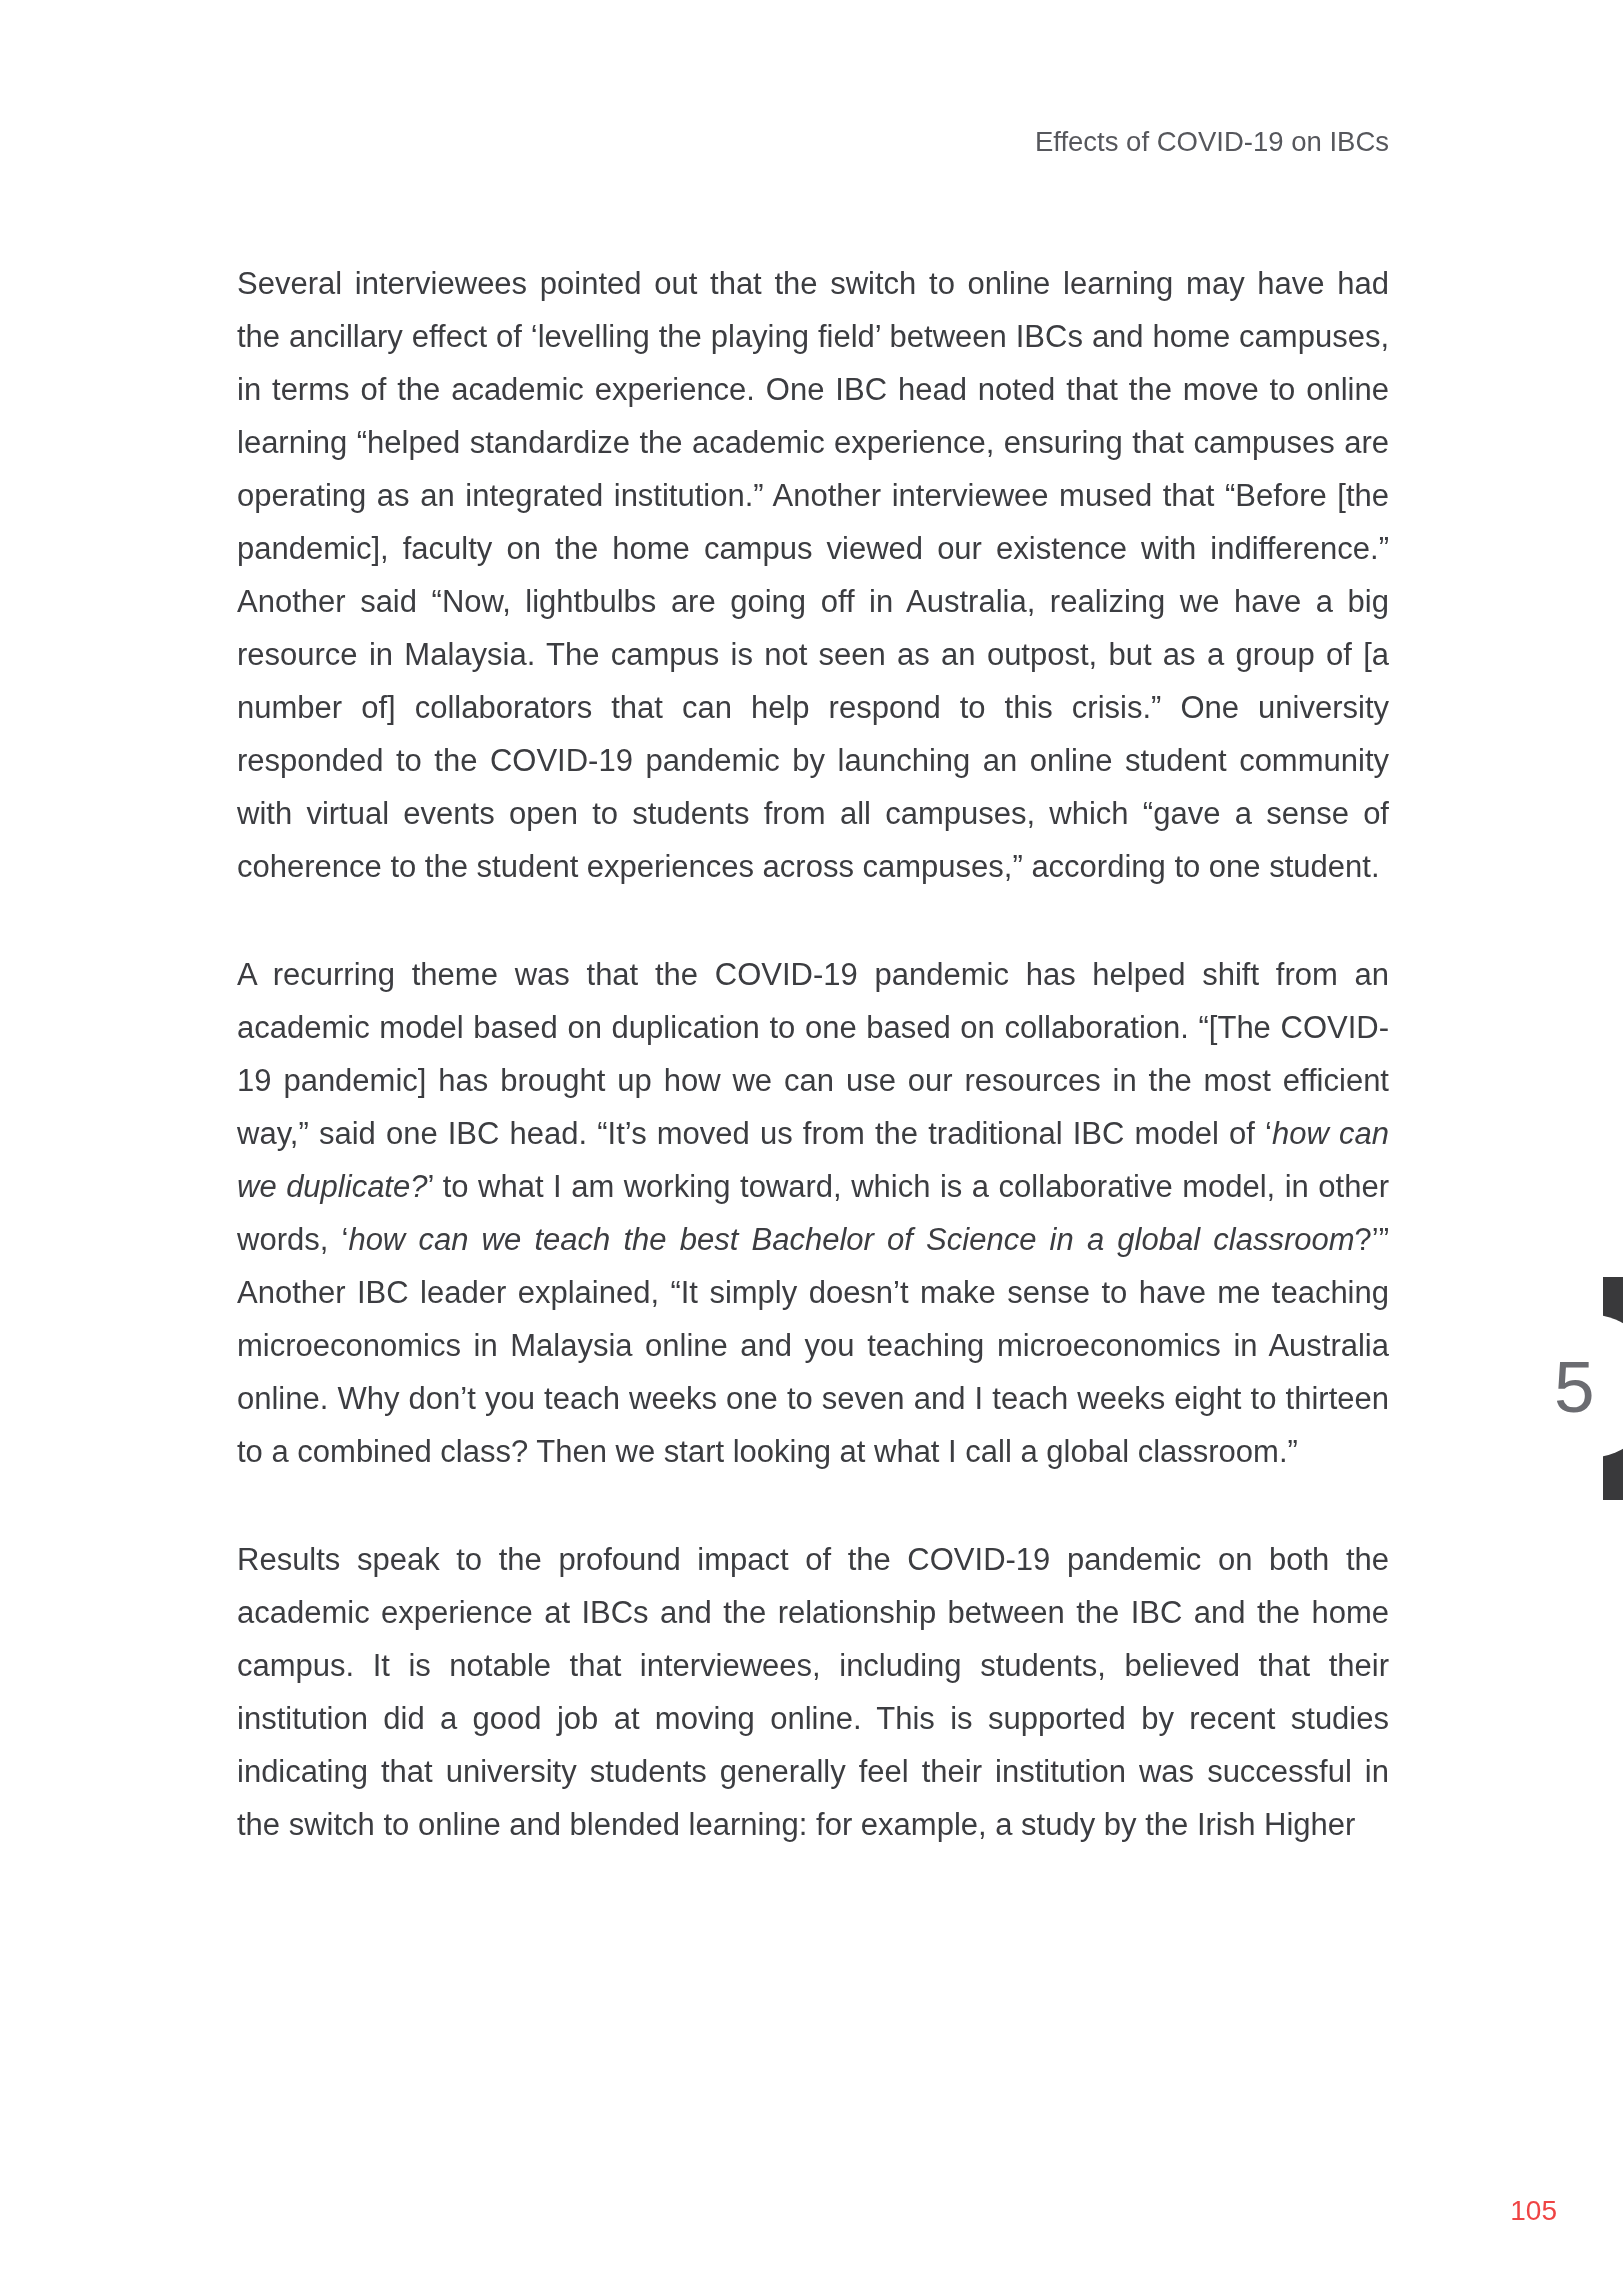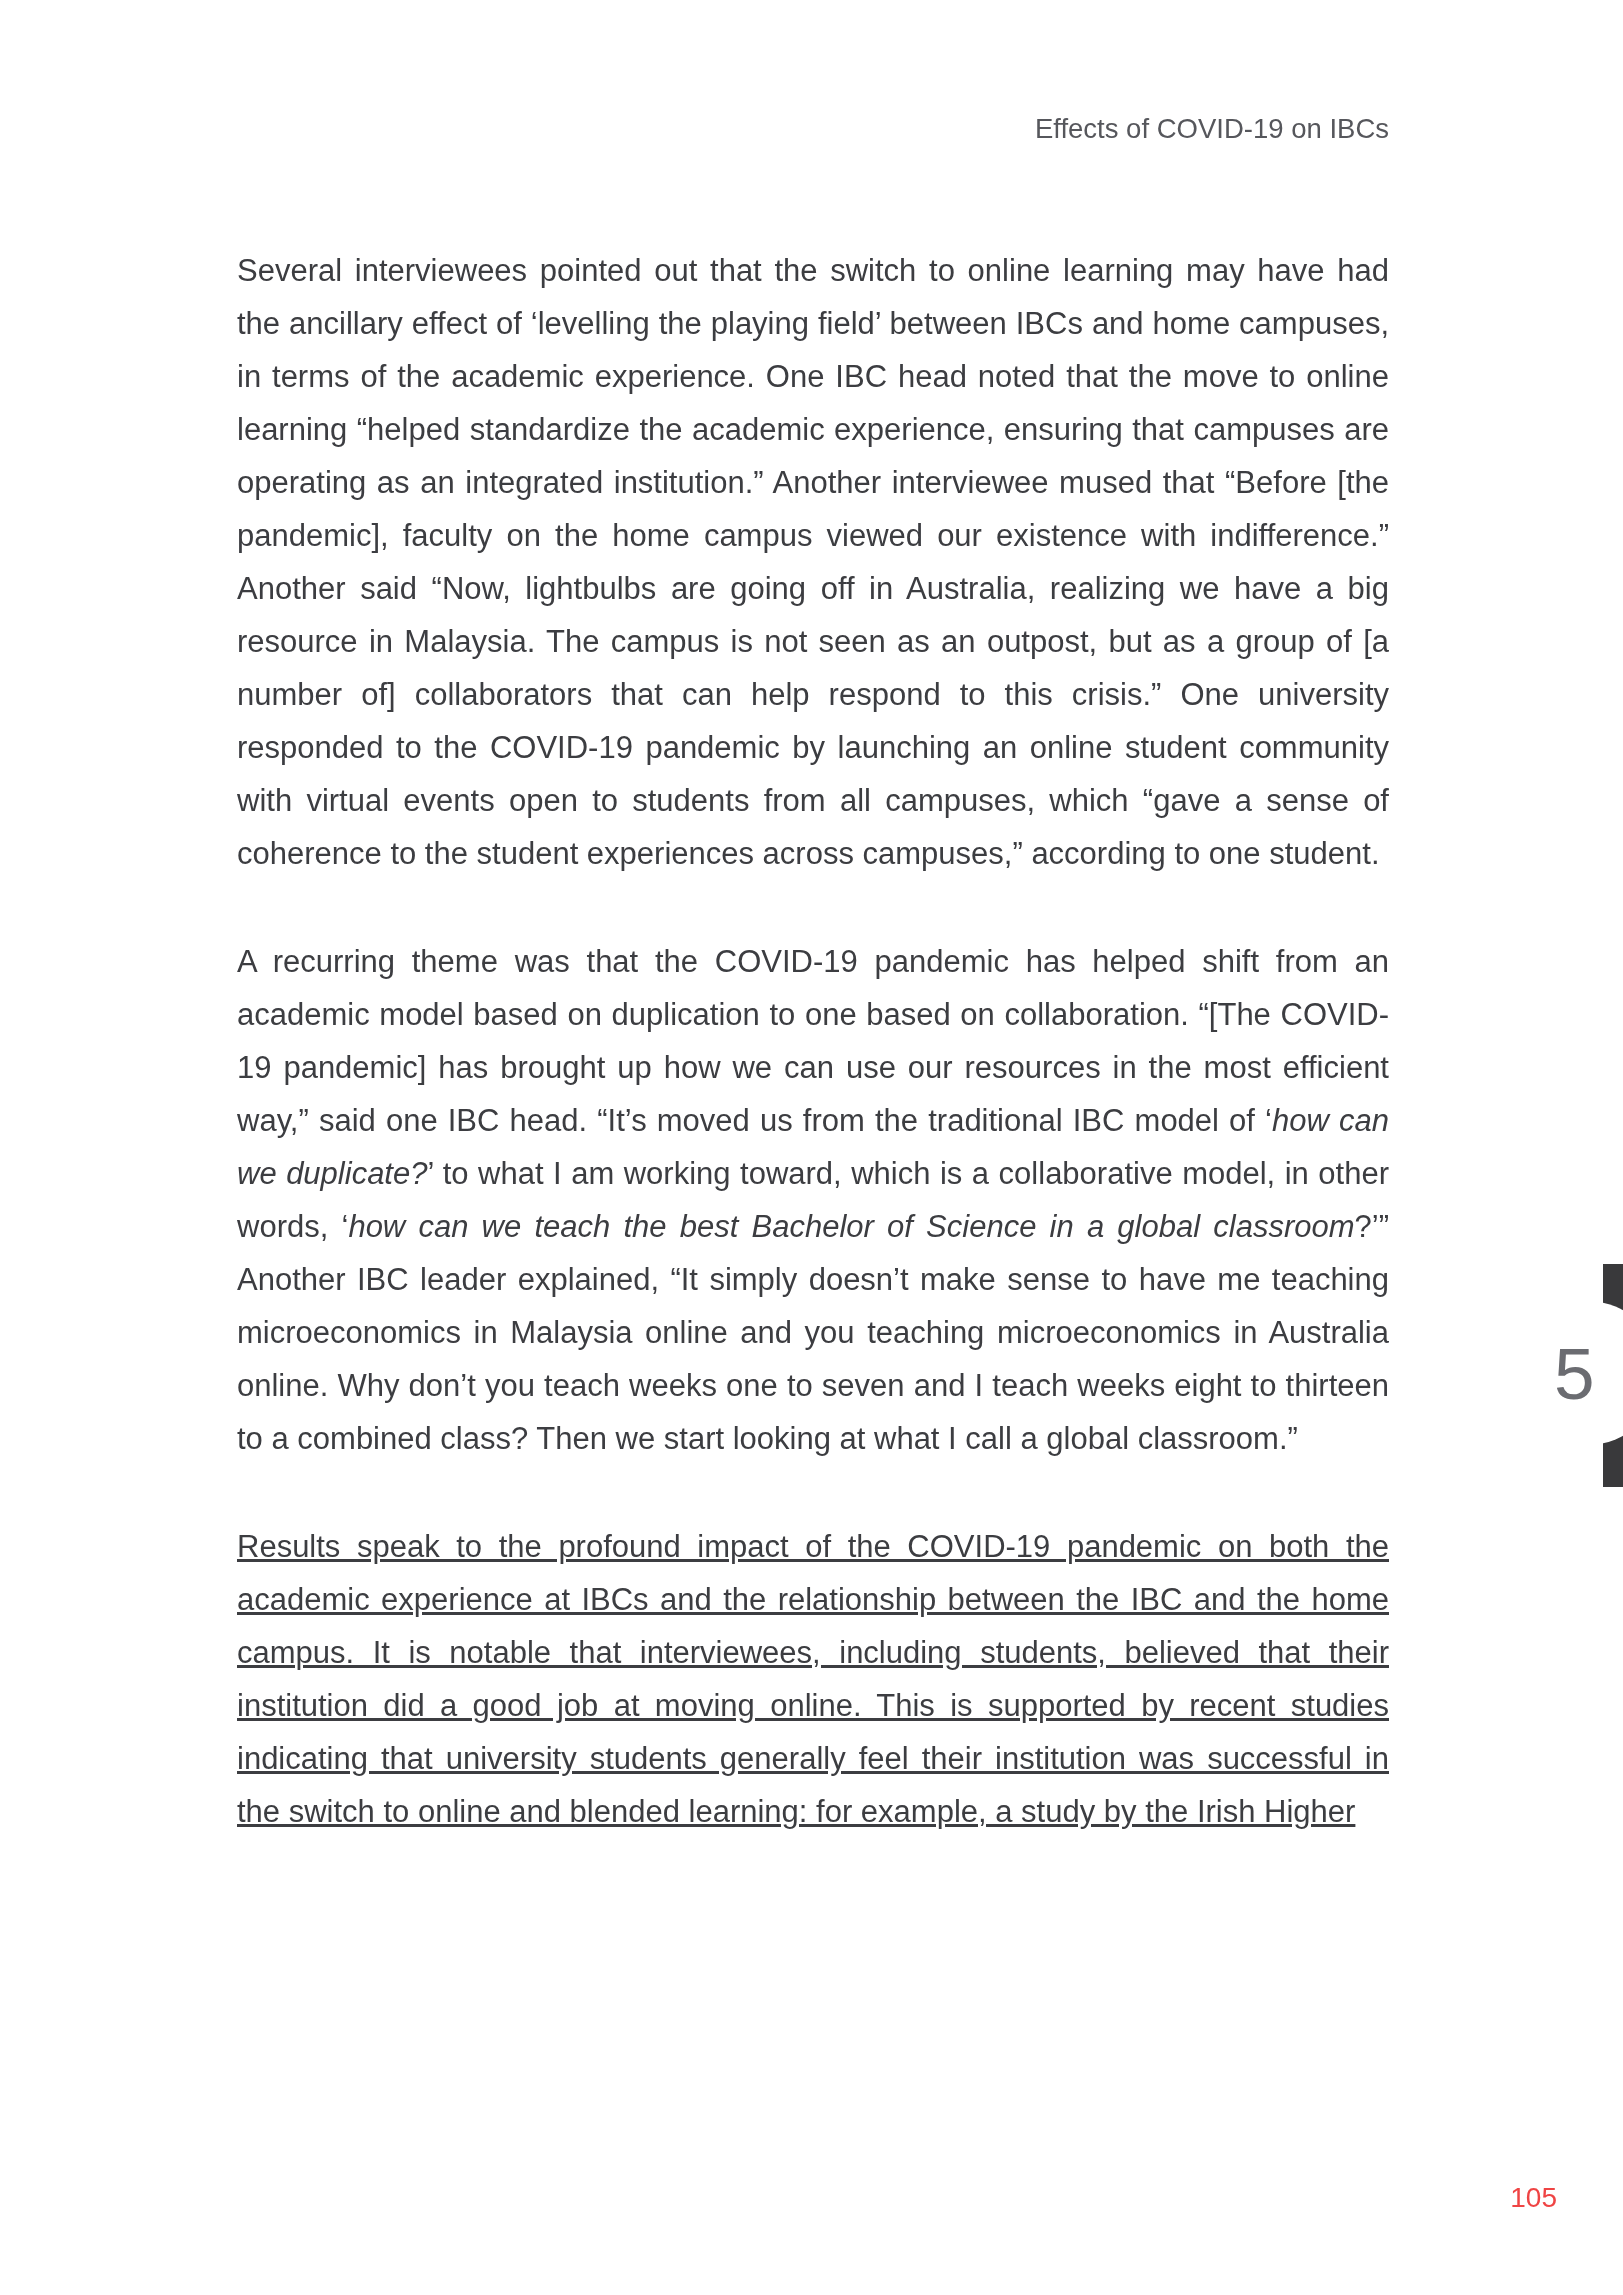--- a/index.html
+++ b/index.html
@@ -11,20 +11,21 @@
     height: 2295px;
     overflow: hidden;
     font-family: "Liberation Sans", "DejaVu Sans", sans-serif;
     color: #3c3d41;
   }
   .page {
     position: absolute;
     inset: 0;
     overflow: hidden;
     background: #ffffff;
+    margin-top: 13px;
   }
   .running-header {
     position: absolute;
     top: 112px;
     right: 235px;
     font-size: 27.5px;
     line-height: 34px;
     color: #56575c;
   }
   .text-block {
@@ -33,21 +34,21 @@
     right: 235px;
     top: 244px;
     font-size: 31px;
     line-height: 53px;
     color: #3c3d41;
   }
   .para {
     text-align: justify;
     margin: 0 0 55px 0;
   }
-  .para:last-child { margin-bottom: 0; text-decoration: underline; }
+  .para:last-child { margin-bottom: 0; }
   .q-italic { font-style: italic; }
   .section-heading {
     font-size: 34px;
     line-height: 44px;
     font-weight: 400;
     font-variant: small-caps;
     letter-spacing: 0.8px;
     color: #5c5d62;
     margin: 0 0 7.7px 0;
   }

